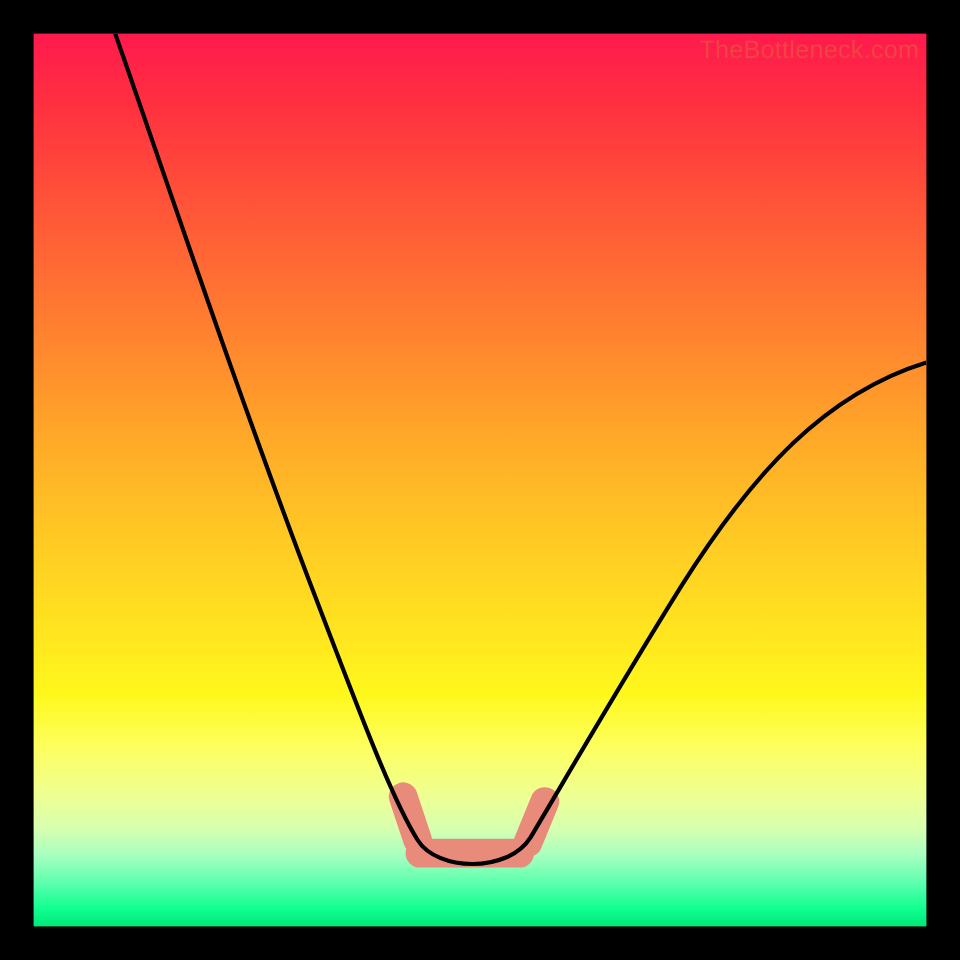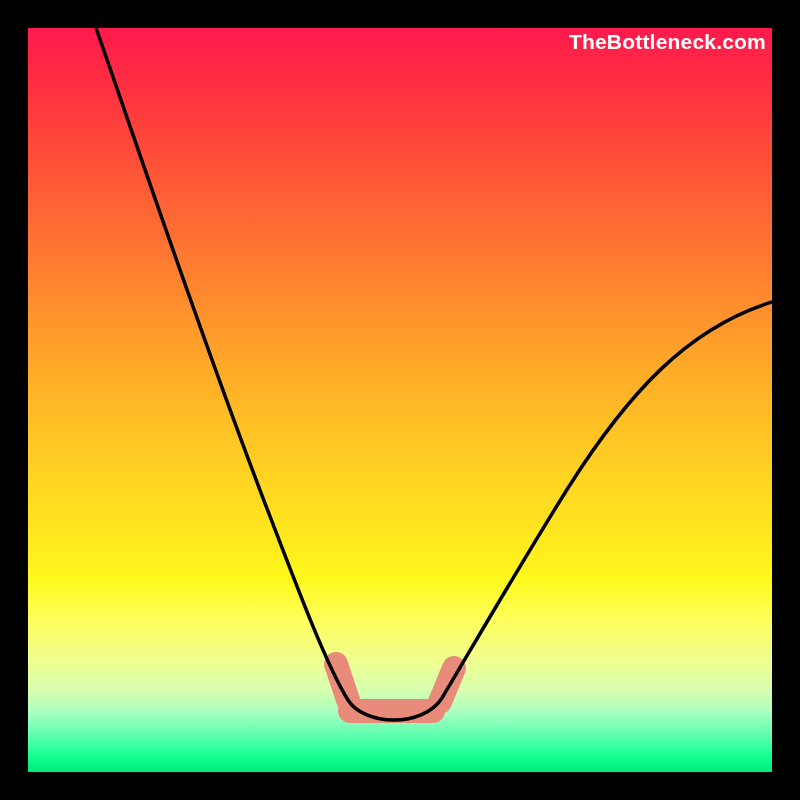--- a/index.html
+++ b/index.html
@@ -50,23 +50,23 @@
   svg.curve {
     position: absolute;
     inset: 0;
     width: 100%;
     height: 100%;
   }
   .watermark {
     position: absolute;
     top: 2px;
     right: 6px;
-    color: #ffffff;
+    color: #ef4444;
     font-size: 21px;
-    font-weight: 700;
+    font-weight: 400;
     letter-spacing: 0.2px;
   }
 </style>
 </head>
 <body>
 
 <div class="frame">
   <div class="plot-area">
     <div class="gradient-bg"></div>
 

